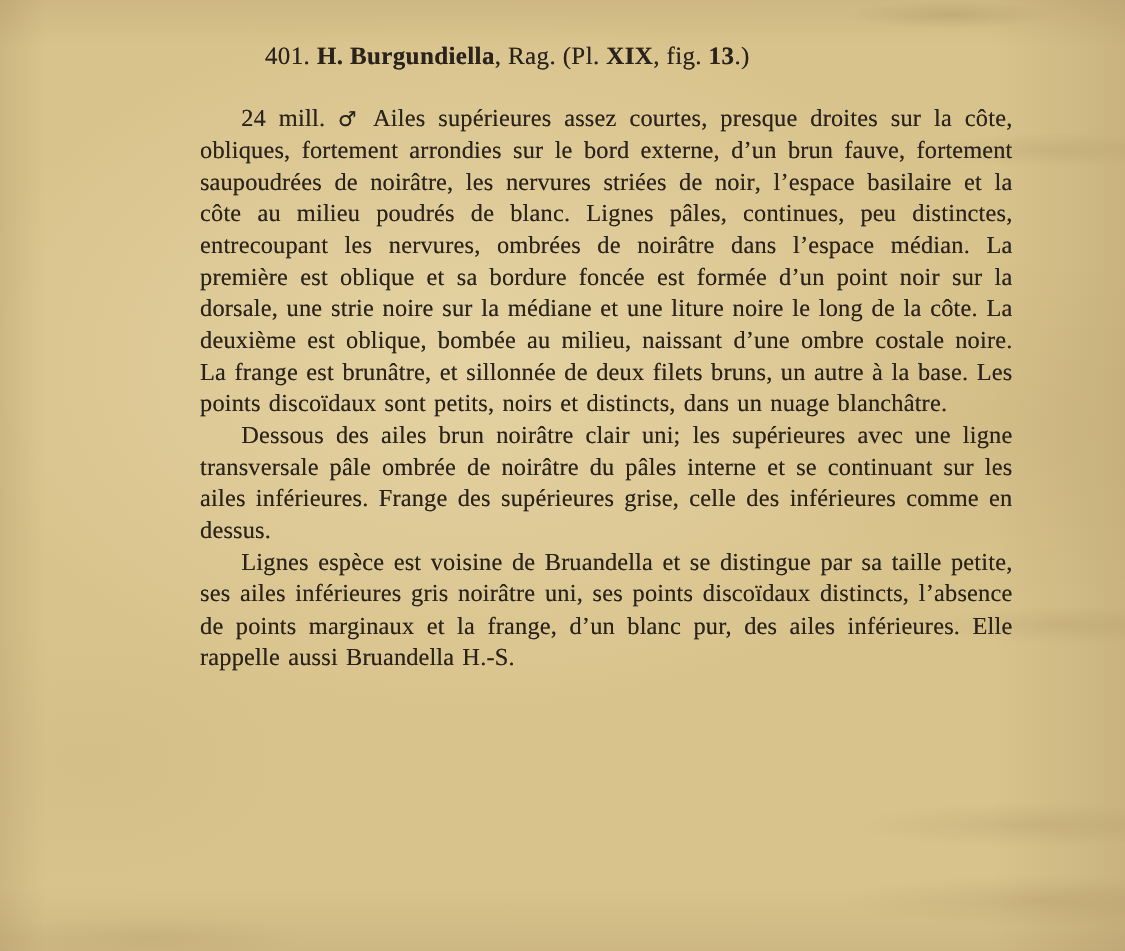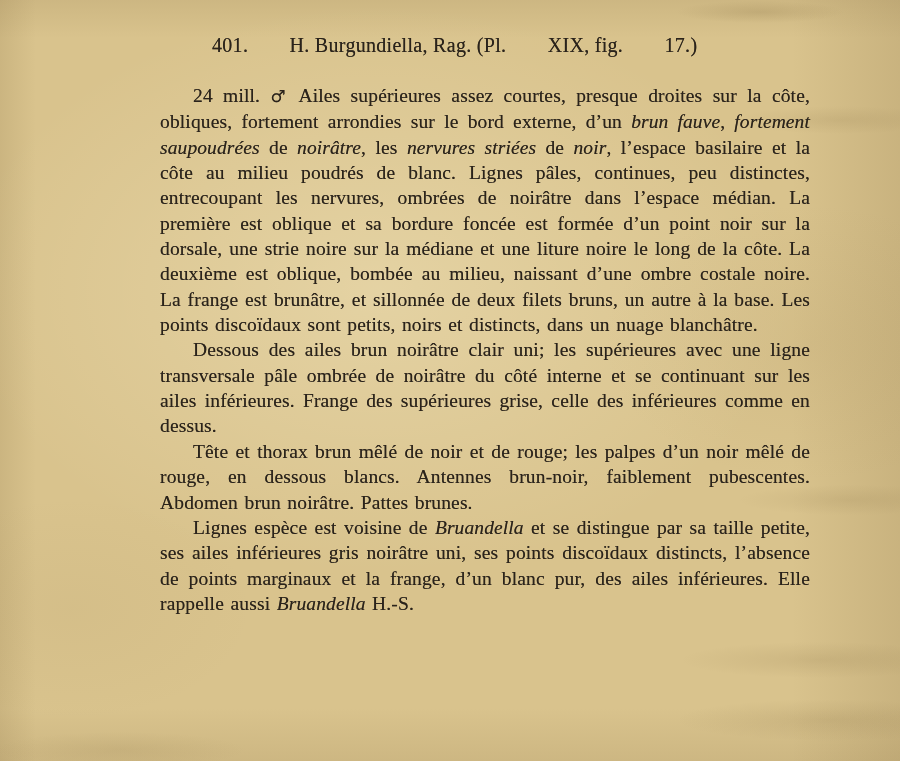--- a/index.html
+++ b/index.html
@@ -36,40 +36,39 @@
   .content{
     position:absolute;left:160px;top:34px;width:650px;
   }
   .heading{
     font-size:20px;line-height:23px;
     margin:0 0 26px 52px;
     letter-spacing:0.3px;
     white-space:nowrap;
     text-shadow:0 0 0.5px rgba(42,35,27,0.65);
   }
-  .heading .b{font-weight:normal;margin-left:36px;}
+  .heading .b{font-weight:bold;}
   .body-text p{
     margin:0;
     font-size:19.5px;line-height:25.35px;
     text-align:justify;text-indent:33px;
     letter-spacing:0.15px;word-spacing:1.5px;
     text-shadow:0 0 0.5px rgba(42,35,27,0.6);
   }
-  .body-text .i{font-style:italic;letter-spacing:0.1px;}
+  .body-text .i{letter-spacing:0.1px;}
   .body-text .male{
     font-family:"DejaVu Sans",sans-serif;
     font-size:16.5px;
   }
 </style>
 </head>
 <body>
 
 <div class="page">
   <div class="content">
-    <div class="heading"><span>401. </span><span class="b">H. Burgundiella</span><span>, Rag. (Pl. </span><span class="b">XIX</span><span>, fig. </span><span class="b">17</span><span>.)</span></div>
+    <div class="heading"><span>401. </span><span class="b">H. Burgundiella</span><span>, Rag. (Pl. </span><span class="b">XIX</span><span>, fig. </span><span class="b">13</span><span>.)</span></div>
     <div class="body-text">
         <p><span>24 mill. </span><span class="male">♂</span><span>  Ailes supérieures assez courtes, presque droites sur la côte, obliques, fortement arrondies sur le bord externe, d’un </span><span class="i">brun fauve</span><span>, </span><span class="i">fortement saupoudrées</span><span> de </span><span class="i">noirâtre</span><span>, les </span><span class="i">nervures striées</span><span> de </span><span class="i">noir</span><span>, l’espace basilaire et la côte au milieu poudrés de blanc. Lignes pâles, continues, peu distinctes, entrecoupant les nervures, ombrées de noirâtre dans l’espace médian. La première est oblique et sa bordure foncée est formée d’un point noir sur la dorsale, une strie noire sur la médiane et une liture noire le long de la côte. La deuxième est oblique, bombée au milieu, naissant d’une ombre costale noire. La frange est brunâtre, et sillonnée de deux filets bruns, un autre à la base. Les points discoïdaux sont petits, noirs et distincts, dans un nuage blanchâtre.</span></p>
-        <p><span>Dessous des ailes brun noirâtre clair uni; les supérieures avec une ligne transversale pâle ombrée de noirâtre du côté interne et se continuant sur les ailes inférieures. Frange des supérieures grise, celle des inférieures comme en dessus.</span></p>
-        <p><span>Tête et thorax brun mêlé de noir et de rouge; les palpes d’un noir mêlé de rouge, en dessous blancs. Antennes brun-noir, faiblement pubescentes. Abdomen brun noirâtre. Pattes brunes.</span></p>
+        <p><span>Dessous des ailes brun noirâtre clair uni; les supérieures avec une ligne transversale pâle ombrée de noirâtre du pâles interne et se continuant sur les ailes inférieures. Frange des supérieures grise, celle des inférieures comme en dessus.</span></p>
         <p><span>Lignes espèce est voisine de </span><span class="i">Bruandella</span><span>  et se distingue par sa taille petite, ses ailes inférieures gris noirâtre uni, ses points discoïdaux distincts, l’absence de points marginaux et la frange, d’un blanc pur, des ailes inférieures. Elle rappelle aussi </span><span class="i">Bruandella</span><span> H.-S.</span></p>
       </div>
   </div>
 </div>
 
 </body></html>

